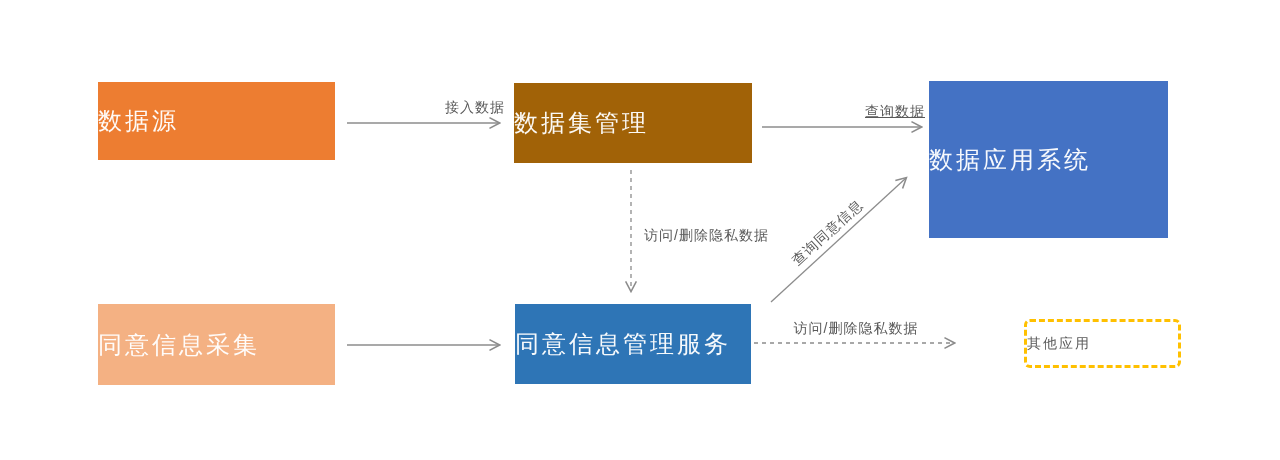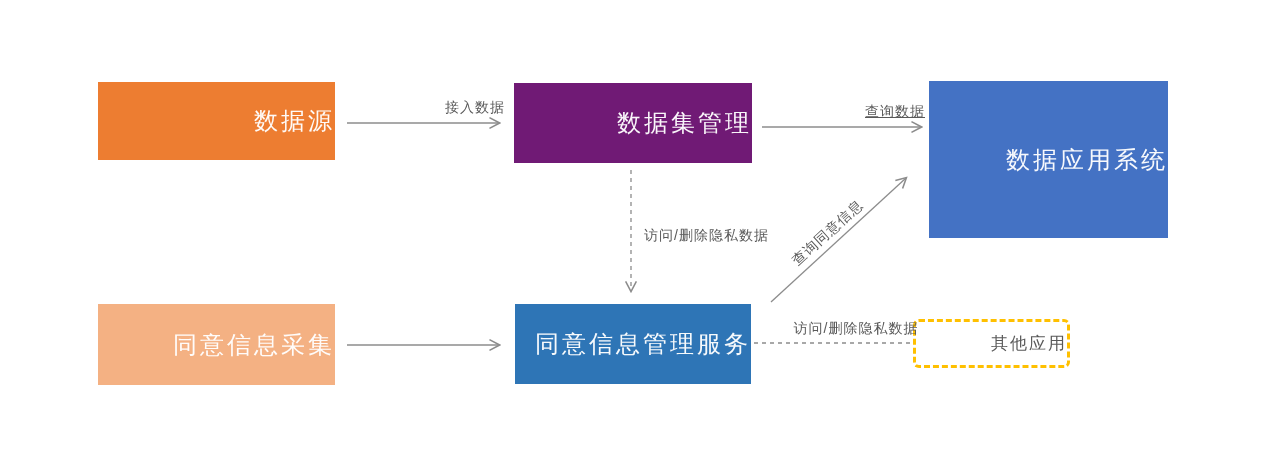--- a/index.html
+++ b/index.html
@@ -20,40 +20,40 @@
     left: 0;
     top: 0;
     width: 1280px;
     height: 460px;
     pointer-events: none;
   }
   .node {
     position: absolute;
     display: flex;
     align-items: center;
-    justify-content: flex-end;
+    justify-content: flex-start;
     color: rgba(255,255,255,0.96);
     font-size: 24px;
     letter-spacing: 3px;
     text-align: center;
     box-sizing: border-box;
     white-space: nowrap;
   }
   .node-data-source        { left: 98px;  top: 82px;  width: 237px; height: 78px;  background: #ED7D31; }
-  .node-dataset-management { left: 514px; top: 83px;  width: 238px; height: 80px;  background: #701a75; }
+  .node-dataset-management { left: 514px; top: 83px;  width: 238px; height: 80px;  background: #a16207; }
   .node-data-app-system    { left: 929px; top: 81px;  width: 239px; height: 157px; background: #4472C4; }
   .node-consent-collection { left: 98px;  top: 304px; width: 237px; height: 81px;  background: #F4B183; }
   .node-consent-service    { left: 515px; top: 304px; width: 236px; height: 80px;  background: #2E75B6; }
   .node-other-apps {
-    left: 913px; top: 319px; width: 157px; height: 49px;
+    left: 1024px; top: 319px; width: 157px; height: 49px;
     background: #ffffff;
     border: 3px dashed #FFC000;
     border-radius: 6px;
     color: #595959;
-    font-size: 17px;
+    font-size: 14px;
     letter-spacing: 2px;
   }
   .edge-label {
     position: absolute;
     color: #595959;
     font-size: 14px;
     letter-spacing: 1px;
     white-space: nowrap;
   }
   .edge-label.centered { text-align: right; }

